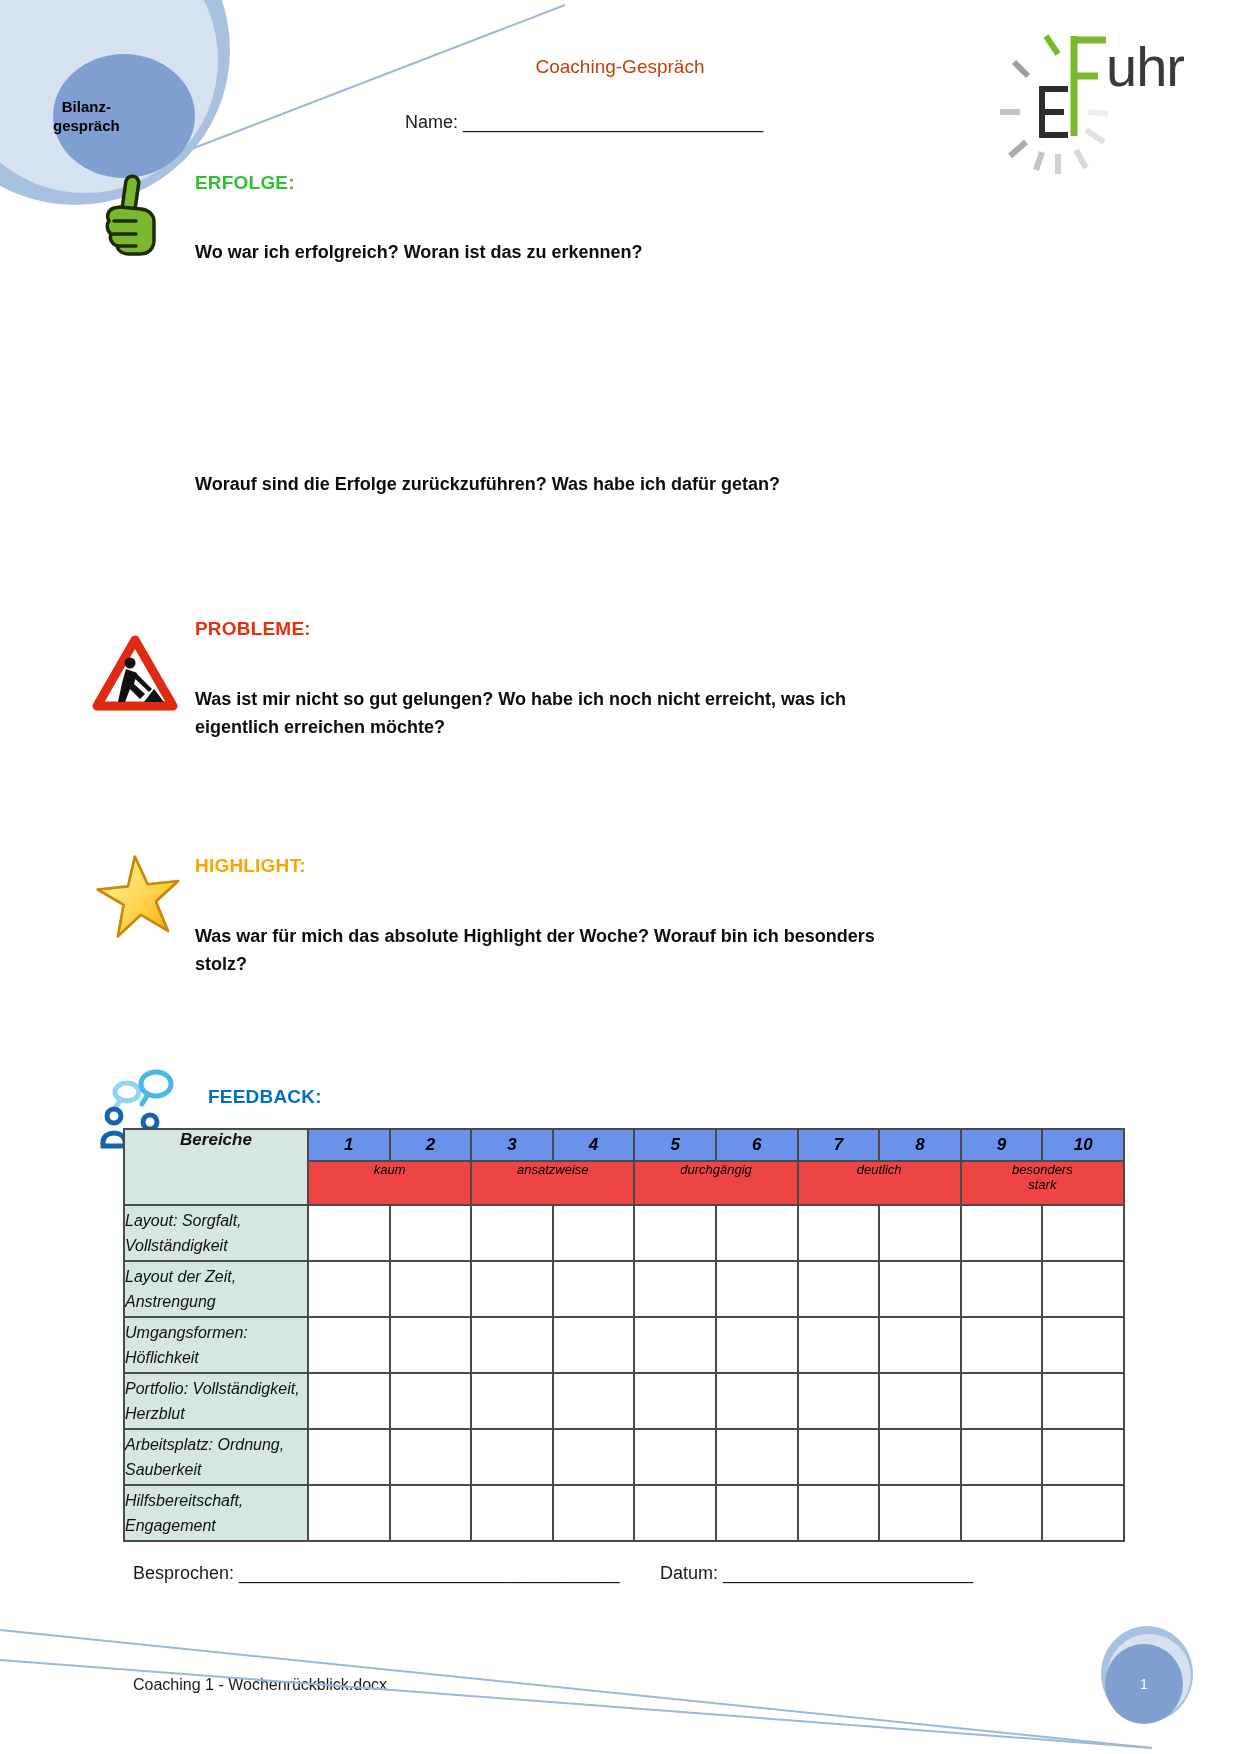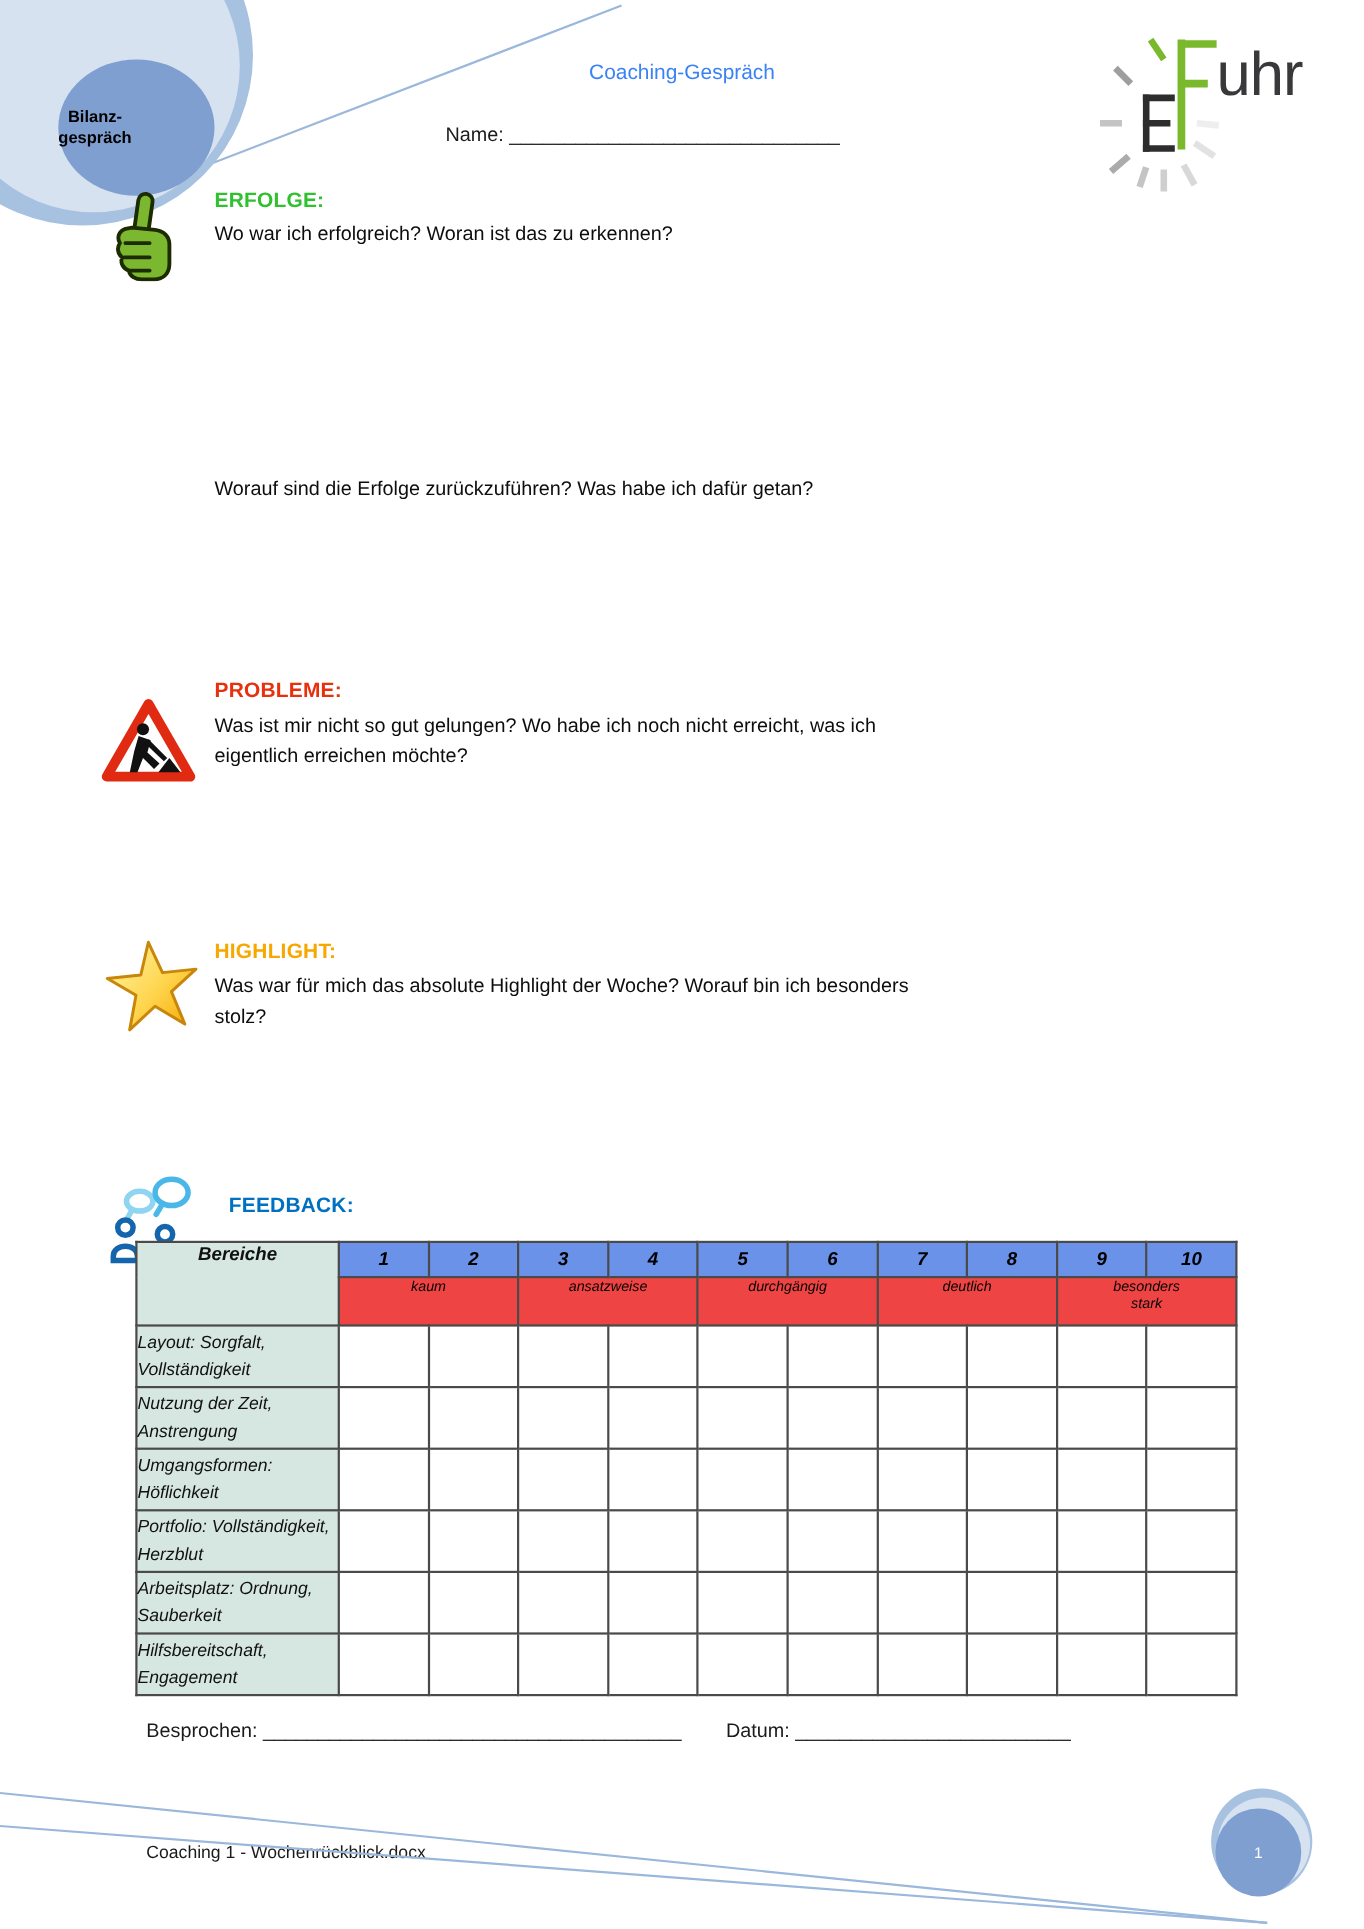--- a/index.html
+++ b/index.html
@@ -9,32 +9,32 @@
   }
   
   .badge-outer{position:absolute;left:-80px;top:-105px;width:310px;height:310px;border-radius:50%;background:#a7c1e1;}
   .badge-mid{position:absolute;left:-48px;top:-73px;width:266px;height:266px;border-radius:50%;background:#d7e2f1;}
   .badge-inner{position:absolute;left:53px;top:54px;width:142px;height:124px;border-radius:50%;background:#7e9fd0;
     display:flex;align-items:center;justify-content:flex-start;text-align:center;
     color:#000000;font-weight:bold;font-size:15px;line-height:19px;}
   
   .deco-svg{position:absolute;left:0;top:0;pointer-events:none;}
   
-  .doc-title{position:absolute;left:0;top:56px;width:1240px;text-align:center;font-size:19px;color:#3b82f6;}
+  .doc-title{position:absolute;left:0;top:56px;width:1240px;text-align:center;font-size:19px;color:#c2410c;}
   .name-row{position:absolute;left:405px;top:112px;font-size:18px;color:#1a1a1a;white-space:nowrap;}
   
   .logo{position:absolute;left:980px;top:24px;width:240px;height:160px;}
   .logo-uhr{position:absolute;left:126px;top:10px;font-size:56px;color:#39393b;letter-spacing:-1px;text-align:right;}
   
   .sec-heading{position:absolute;font-size:19px;font-weight:bold;letter-spacing:.2px;}
   .h-erfolge{color:#30c030;left:195px;top:172px;}
   .h-probleme{color:#e8300f;left:195px;top:618px;}
   .h-highlight{color:#f6a700;left:195px;top:855px;}
   .h-feedback{color:#0070c0;left:208px;top:1086px;}
-  .question{position:absolute;left:195px;font-size:18px;font-weight:normal;line-height:28px;color:#0d0d0d;white-space:nowrap;}
+  .question{position:absolute;left:195px;font-size:18px;font-weight:bold;line-height:28px;color:#0d0d0d;white-space:nowrap;margin-top:40px;}
   .icon-box{position:absolute;}
   
   table.feedback-table{
     position:absolute;left:123px;top:1128px;width:1000px;
     border-collapse:collapse;table-layout:fixed;font-style:italic;
   }
   .feedback-table th,.feedback-table td{border:2px solid #4a4a4a;padding:0;}
   .area-cell{background:#d6e6e0;font-size:17px;font-weight:bold;text-align:center;vertical-align:top;padding-top:3px;}
   .num{background:#6a92e8;font-size:17px;font-weight:bold;text-align:center;height:30px;color:#000;}
   .lab{background:#ef4444;font-size:13px;font-weight:normal;text-align:center;vertical-align:top;padding-top:2px;height:42px;color:#000;}
@@ -198,21 +198,21 @@
           <td class="score-cell"></td>
           <td class="score-cell"></td>
           <td class="score-cell"></td>
           <td class="score-cell"></td>
           <td class="score-cell"></td>
           <td class="score-cell"></td>
           <td class="score-cell"></td>
         </tr>
     <tr class="data-row">
       <td class="row-label">
-        <div>Nutzung der Zeit,</div>
+        <div>Layout der Zeit,</div>
         <div>Anstrengung</div>
       </td>
     <td class="score-cell"></td>
           <td class="score-cell"></td>
           <td class="score-cell"></td>
           <td class="score-cell"></td>
           <td class="score-cell"></td>
           <td class="score-cell"></td>
           <td class="score-cell"></td>
           <td class="score-cell"></td>

